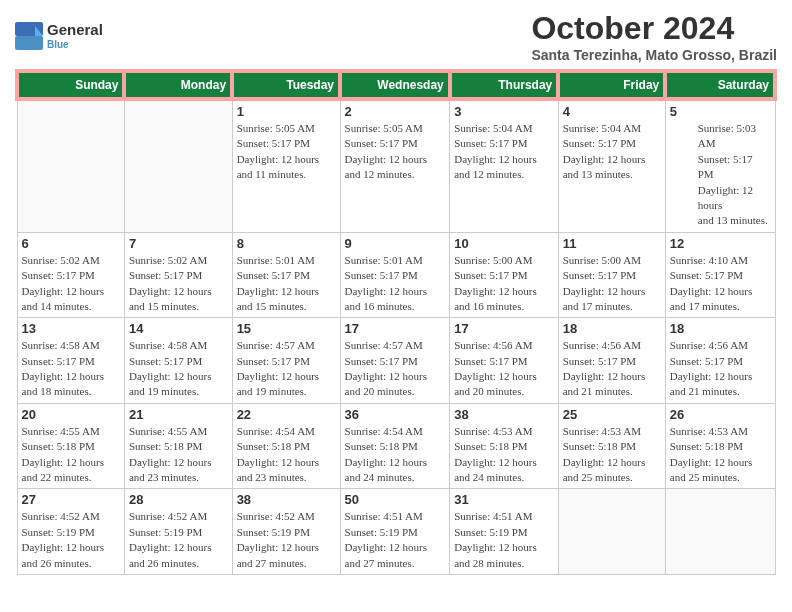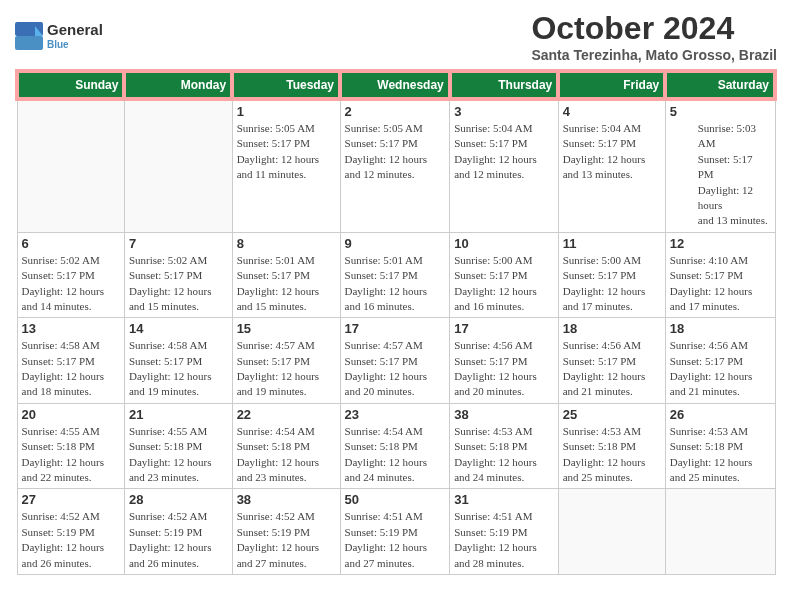--- a/index.html
+++ b/index.html
@@ -290,21 +290,21 @@
 and 23 minutes.</div>
           </td>
           <td>
             <span class="day-number">22</span>
             <div class="day-info" style="white-space: pre-line;">Sunrise: 4:54 AM
 Sunset: 5:18 PM
 Daylight: 12 hours
 and 23 minutes.</div>
           </td>
           <td>
-            <span class="day-number">23</span>
+            <span class="day-number">36</span>
             <div class="day-info" style="white-space: pre-line;">Sunrise: 4:54 AM
 Sunset: 5:18 PM
 Daylight: 12 hours
 and 24 minutes.</div>
           </td>
           <td>
             <span class="day-number">38</span>
             <div class="day-info" style="white-space: pre-line;">Sunrise: 4:53 AM
 Sunset: 5:18 PM
 Daylight: 12 hours

